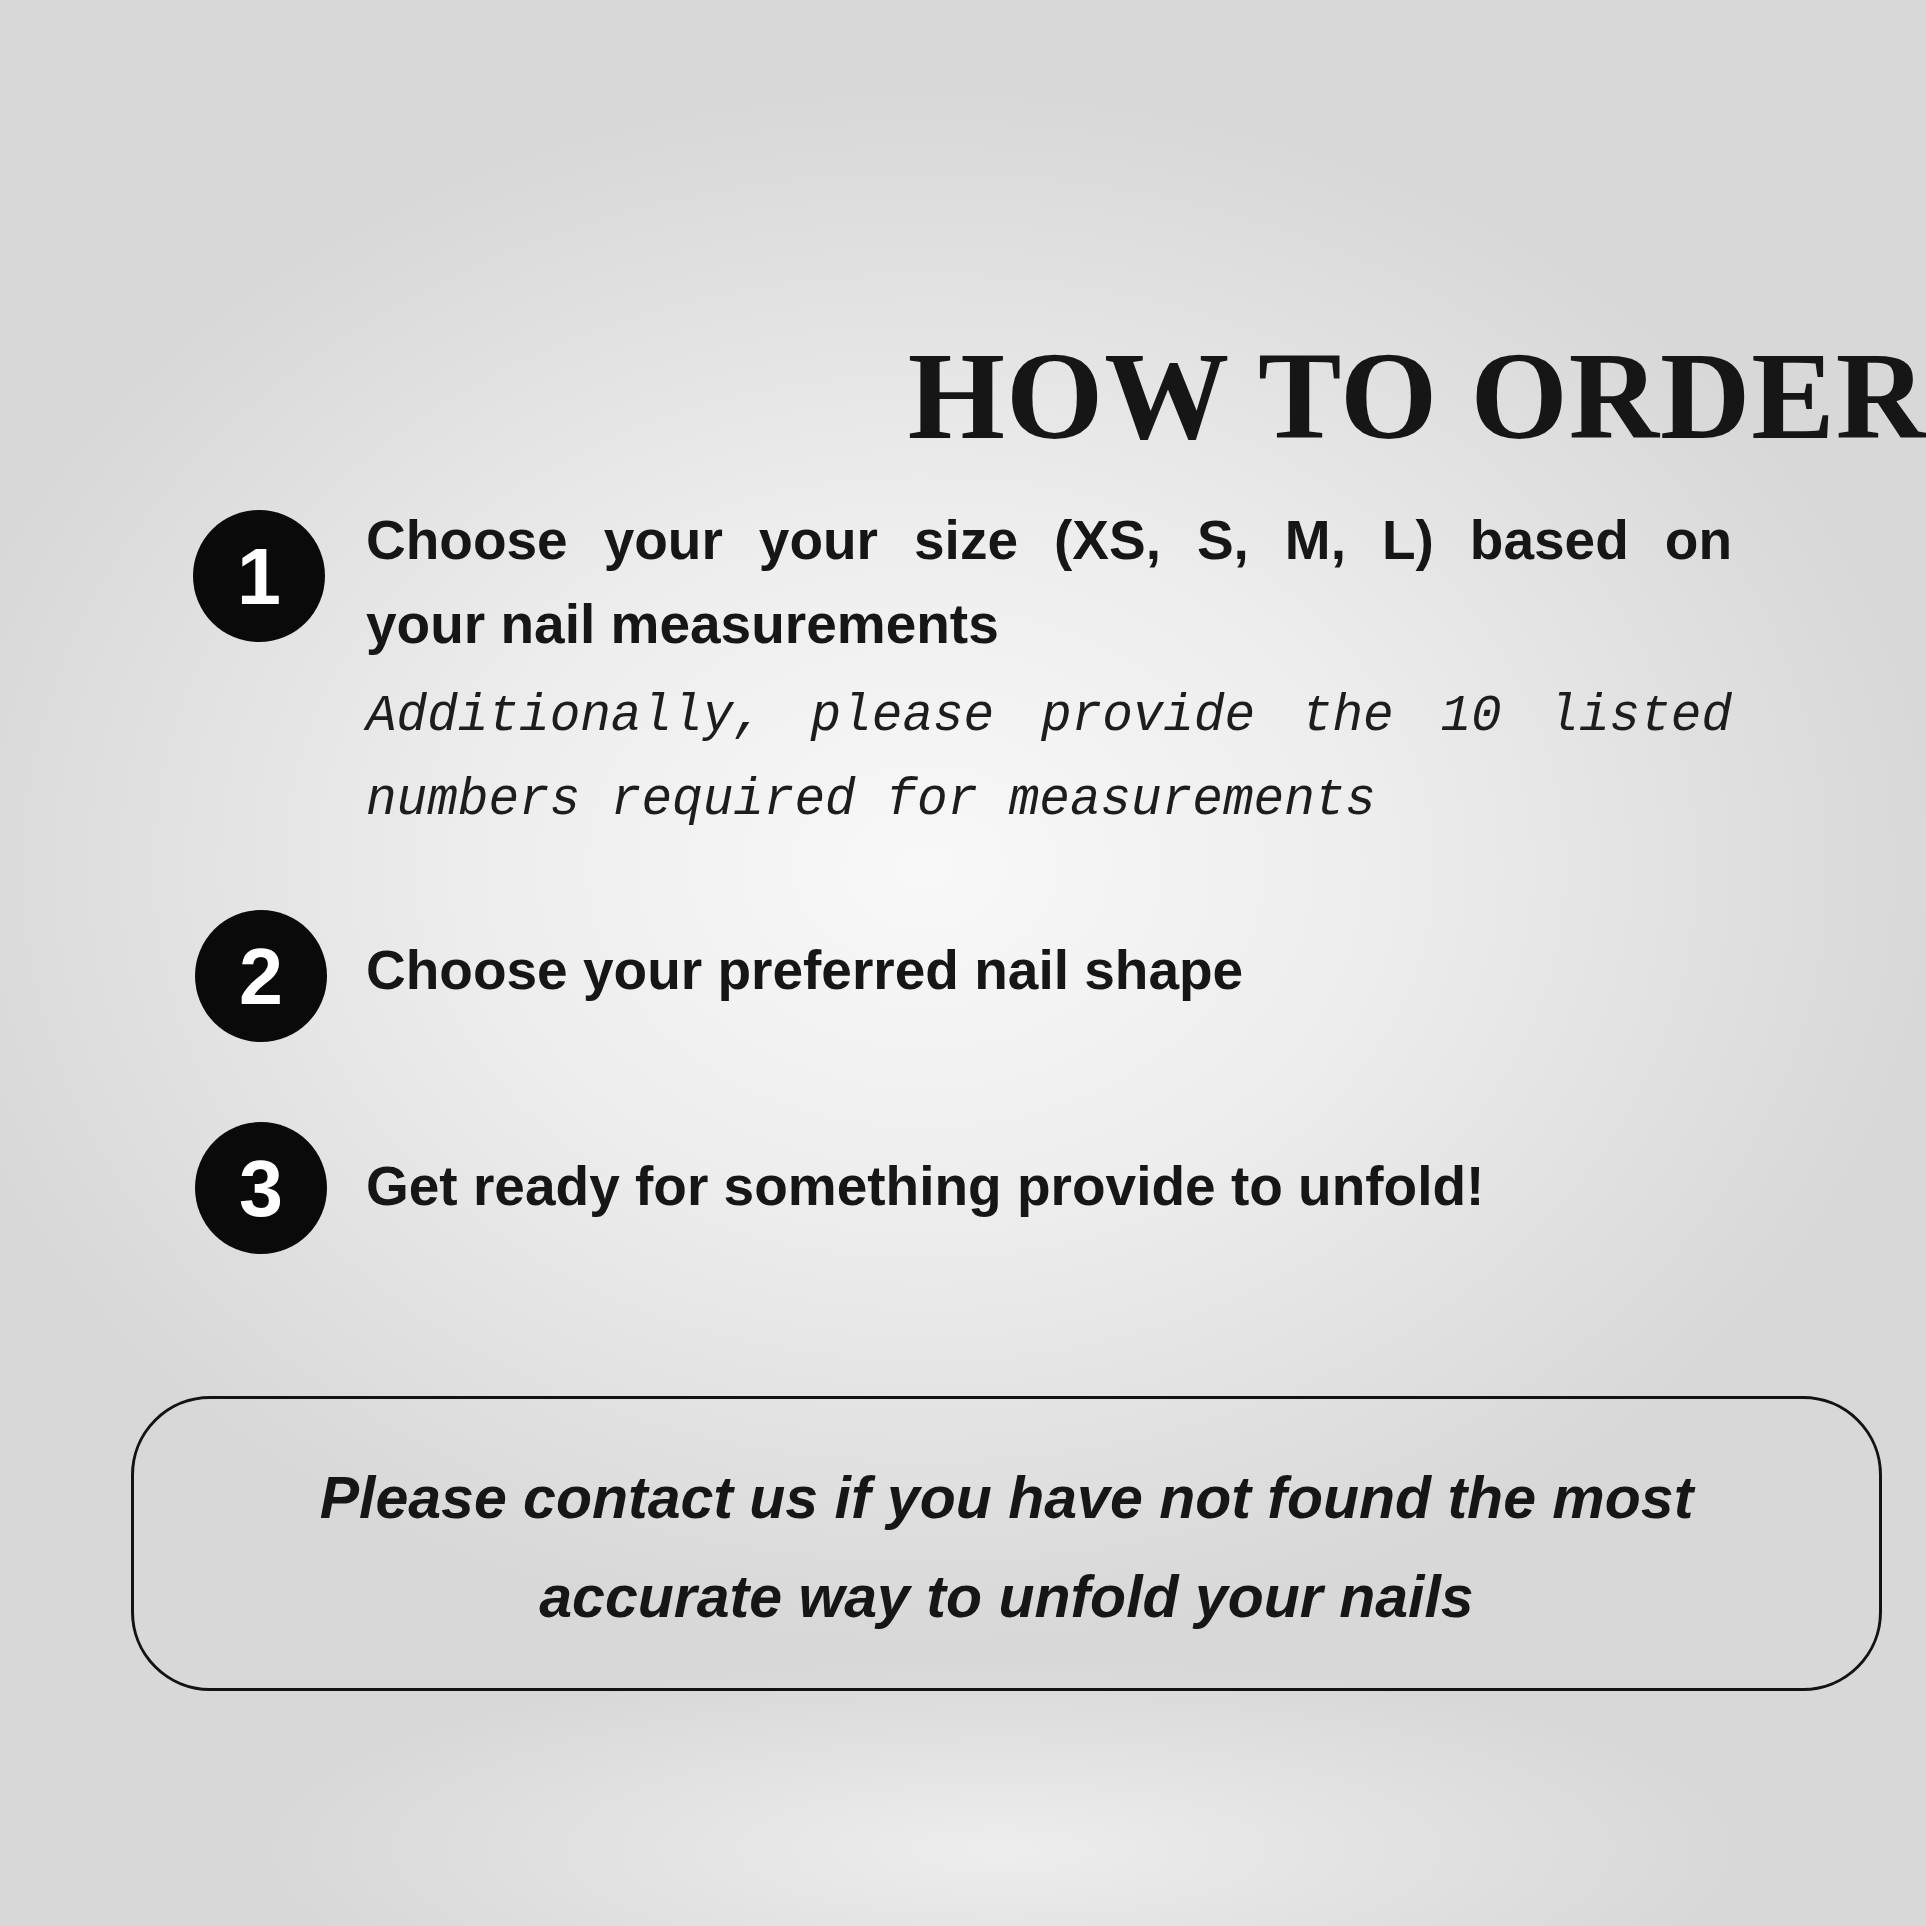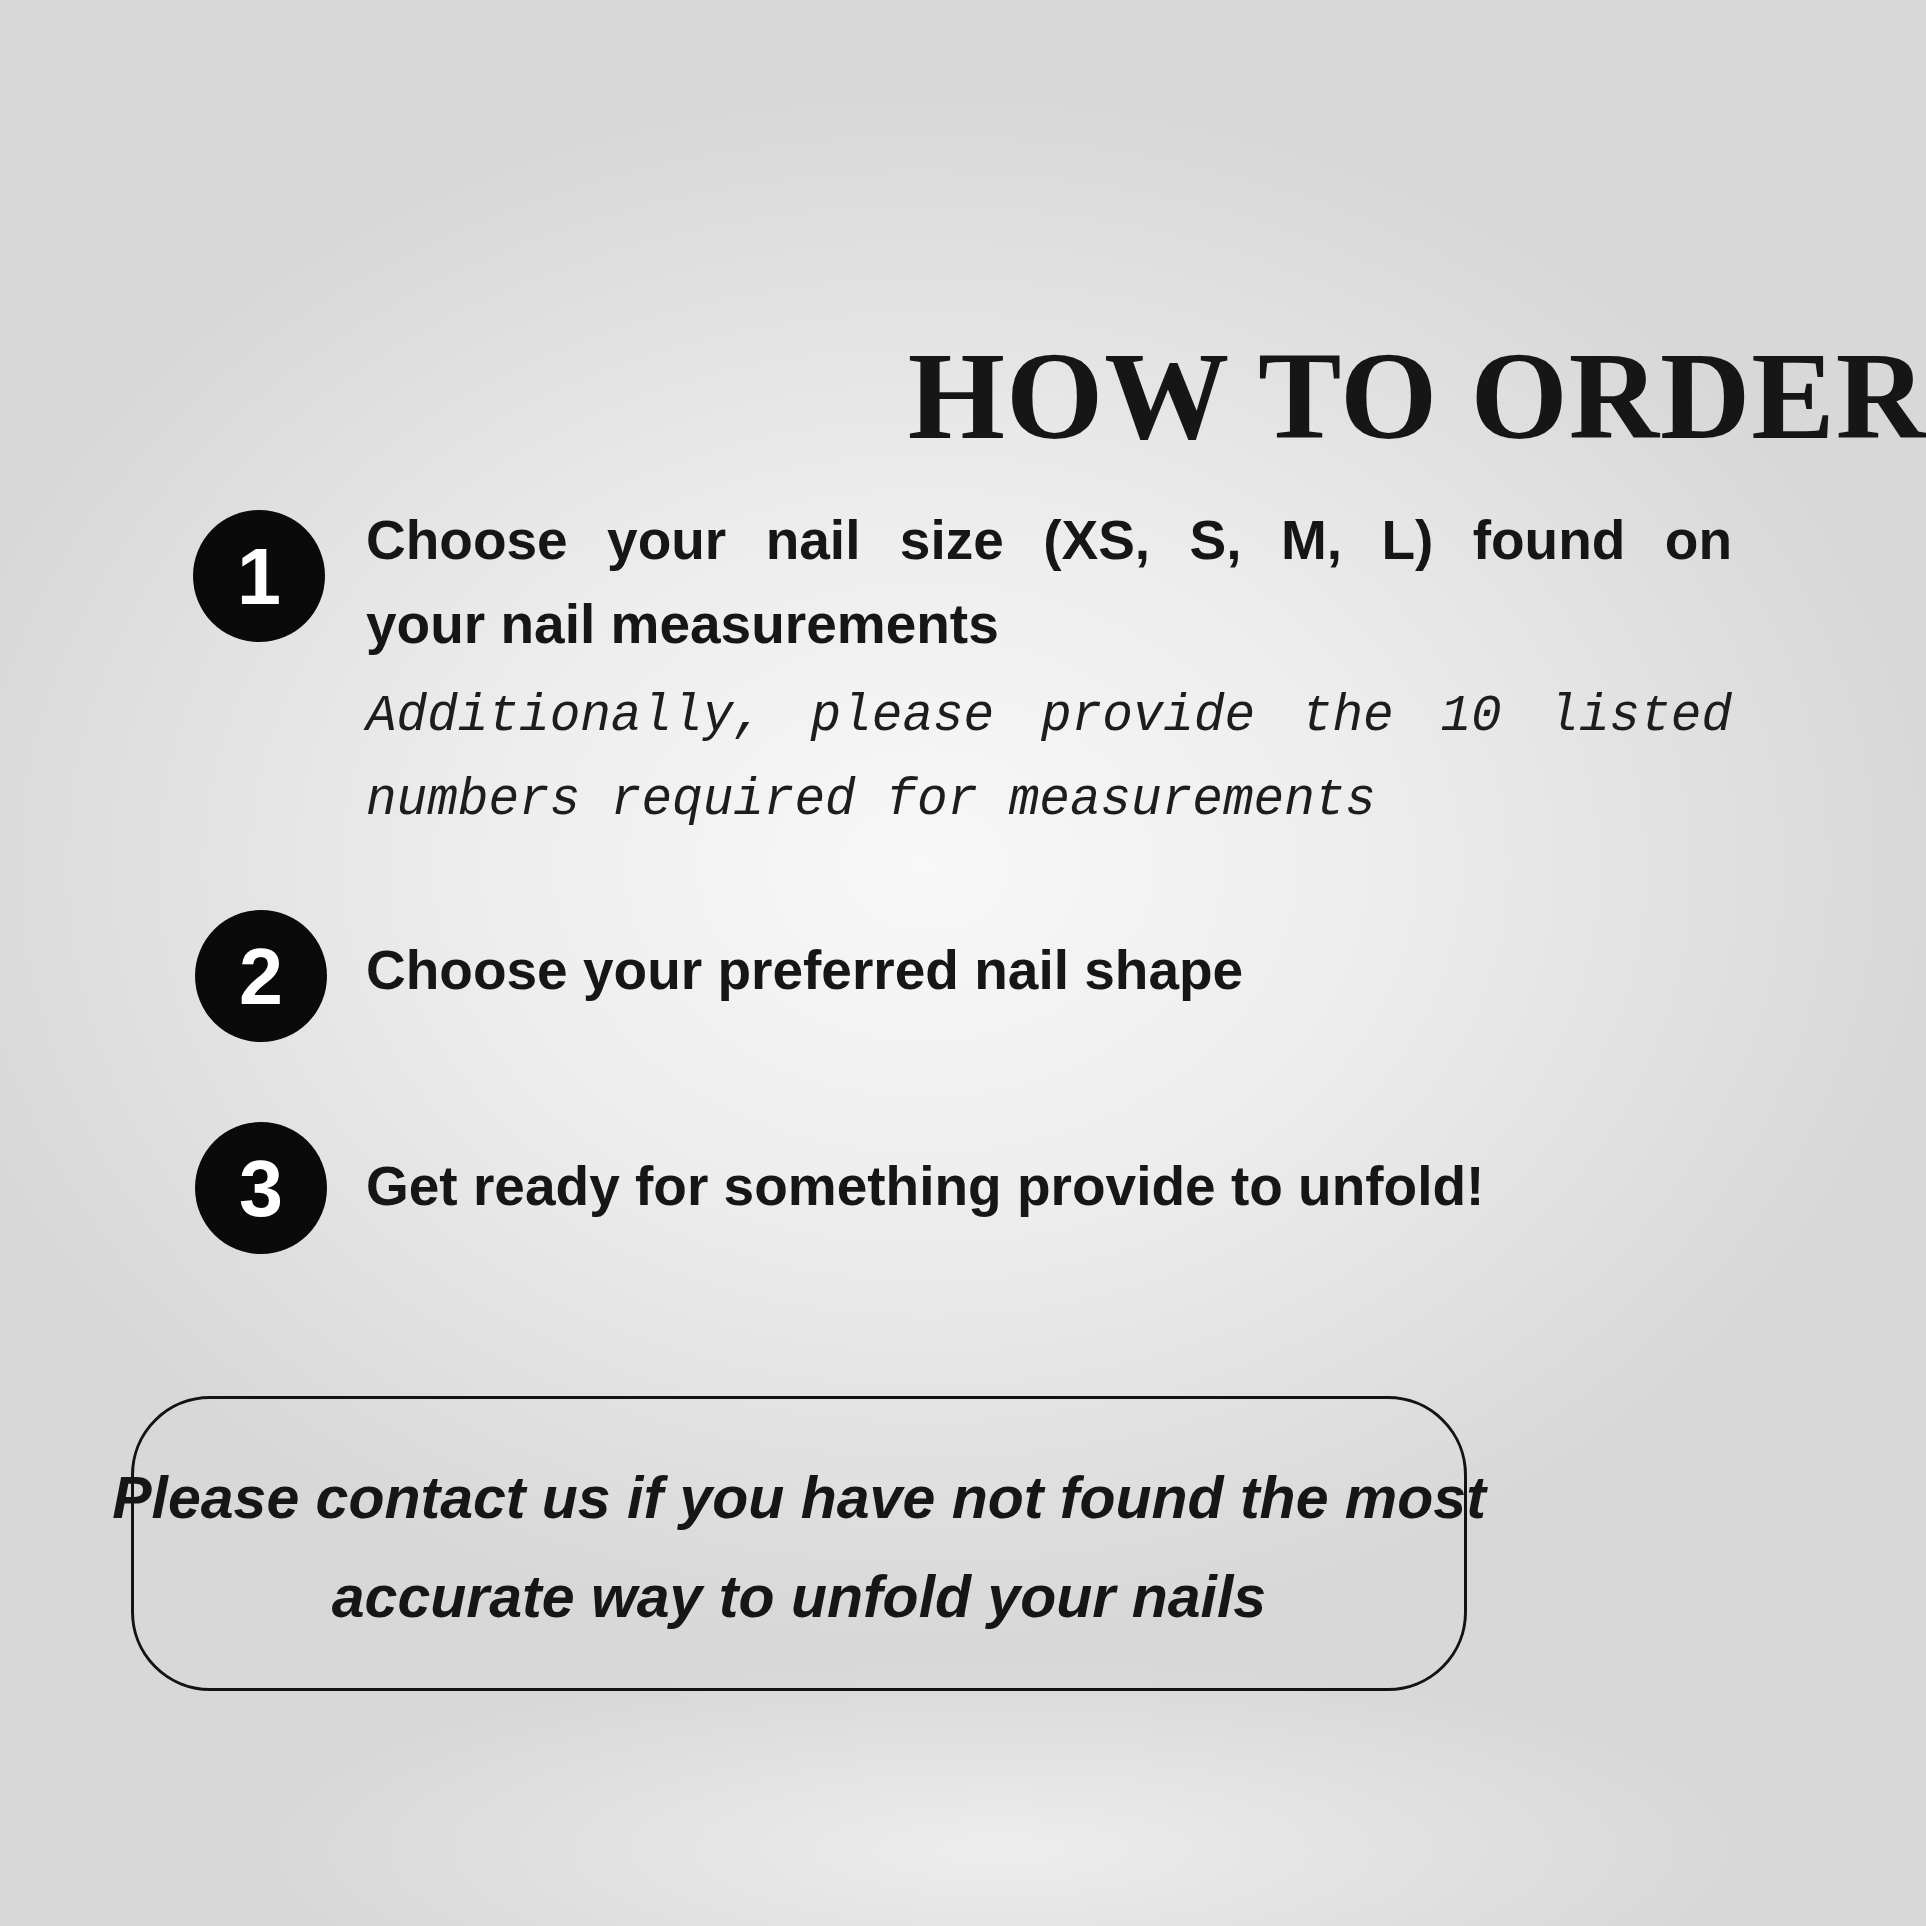--- a/index.html
+++ b/index.html
@@ -77,21 +77,21 @@
   }
 
   .line { display: block; }
   .line.just { text-align: justify; text-align-last: justify; }
   .line.left { text-align: left; text-align-last: left; }
 
   .footer-box {
     position: absolute;
     left: 131px;
     top: 1396px;
-    width: 1336px;
+    width: 1751px;
     height: 295px;
     box-sizing: border-box;
     border: 3px solid #131313;
     border-radius: 79px;
     background: transparent;
     display: flex;
     flex-direction: column;
     align-items: center;
     justify-content: center;
     padding-top: 8px;
@@ -110,21 +110,21 @@
 <body>
 
 <div class="page">
 
   <h1 class="title">HOW TO ORDER</h1>
 
   <div class="badge badge-1">
     <span>1</span>
   </div>
   <div class="step-text step-text-1">
-    <span class="line just">Choose your nail size (XS, S, M, L) found on</span>
+    <span class="line just">Choose your your size (XS, S, M, L) based on</span>
     <span class="line left">your nail measurements</span>
   </div>
   <div class="note-text">
     <span class="line just">Additionally, please provide the 10 listed</span>
     <span class="line left">numbers required for measurements</span>
   </div>
 
   <div class="badge badge-2">
     <span>2</span>
   </div>

